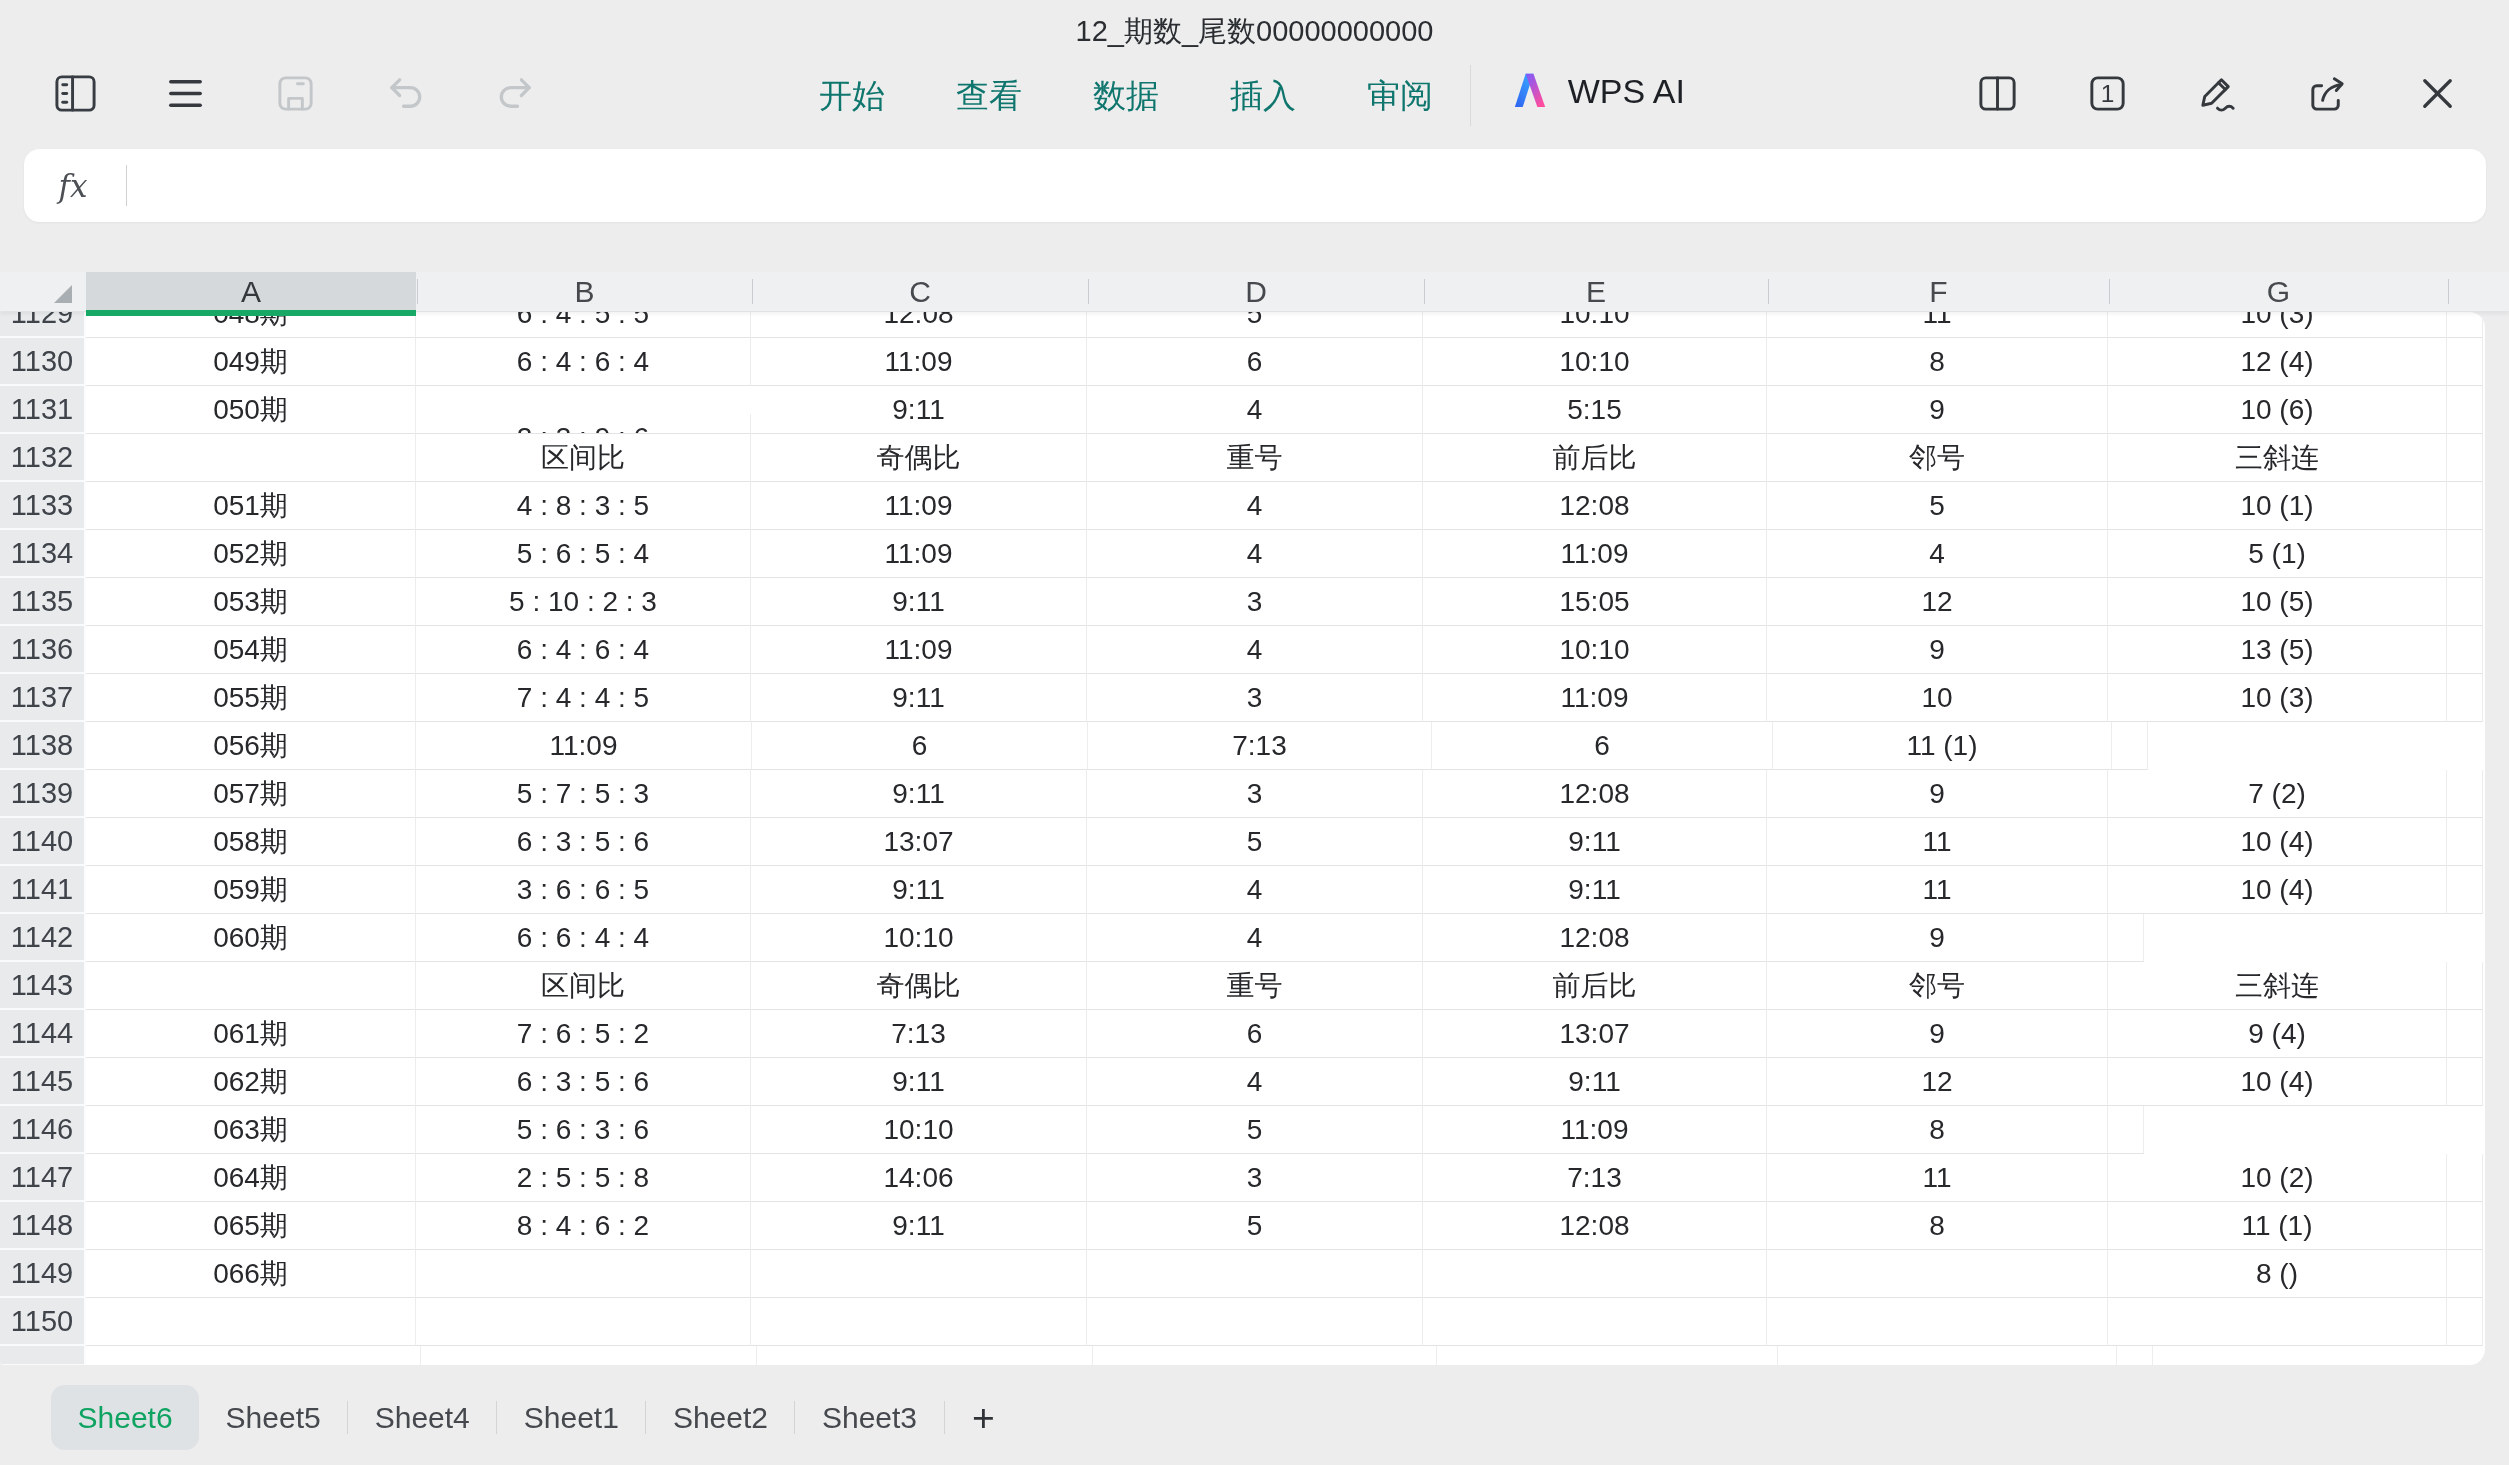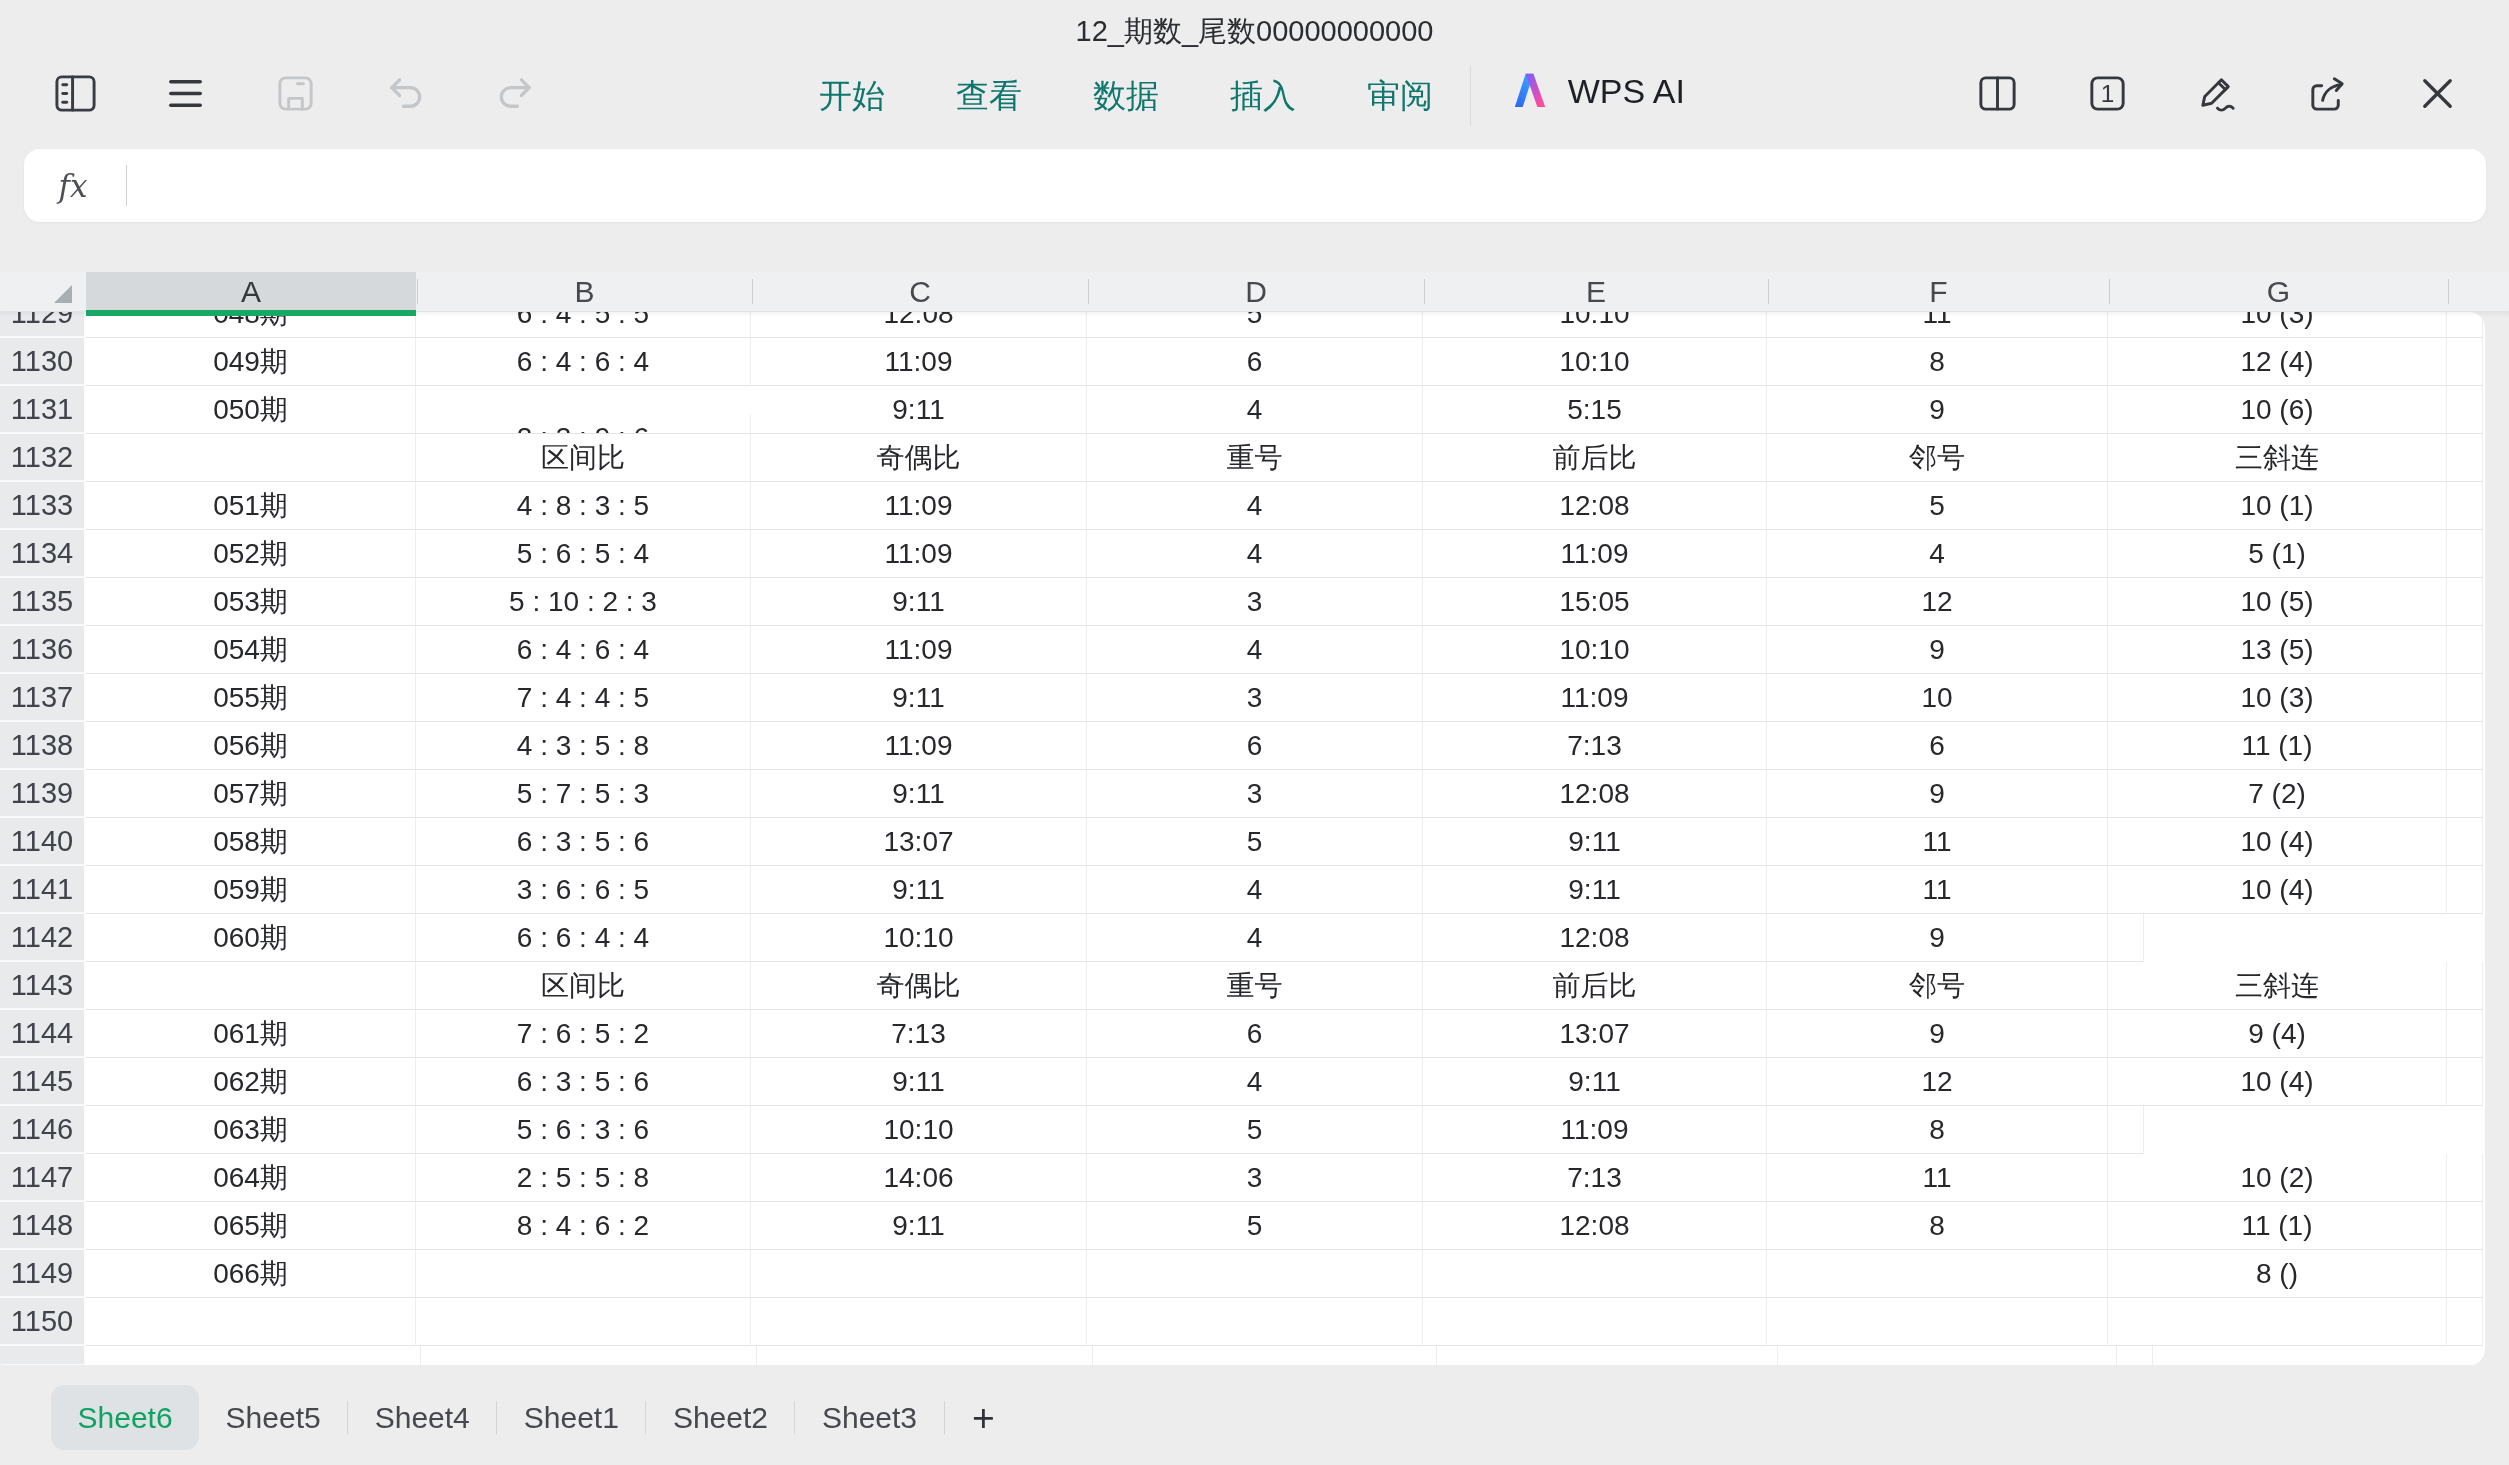--- a/index.html
+++ b/index.html
@@ -298,21 +298,20 @@
       <div class="cell" style="width: 336px;">9:11</div>
       <div class="cell" style="width: 336px;">3</div>
       <div class="cell" style="width: 344px;">11:09</div>
       <div class="cell" style="width: 341px;">10</div>
       <div class="cell" style="width: 339px;">10 (3)</div>
       <div class="cell" style="width: 36px;"></div>
     </div>
     <div class="grid-row">
       <div class="rownum">1138</div>
       <div class="cell" style="width: 330px;">056期</div>
-      <div class="cell" style="width: 335px;">4 : 3 : 5 : 8</div>
       <div class="cell" style="width: 336px;">11:09</div>
       <div class="cell" style="width: 336px;">6</div>
       <div class="cell" style="width: 344px;">7:13</div>
       <div class="cell" style="width: 341px;">6</div>
       <div class="cell" style="width: 339px;">11 (1)</div>
       <div class="cell" style="width: 36px;"></div>
     </div>
     <div class="grid-row">
       <div class="rownum">1139</div>
       <div class="cell" style="width: 330px;">057期</div>

